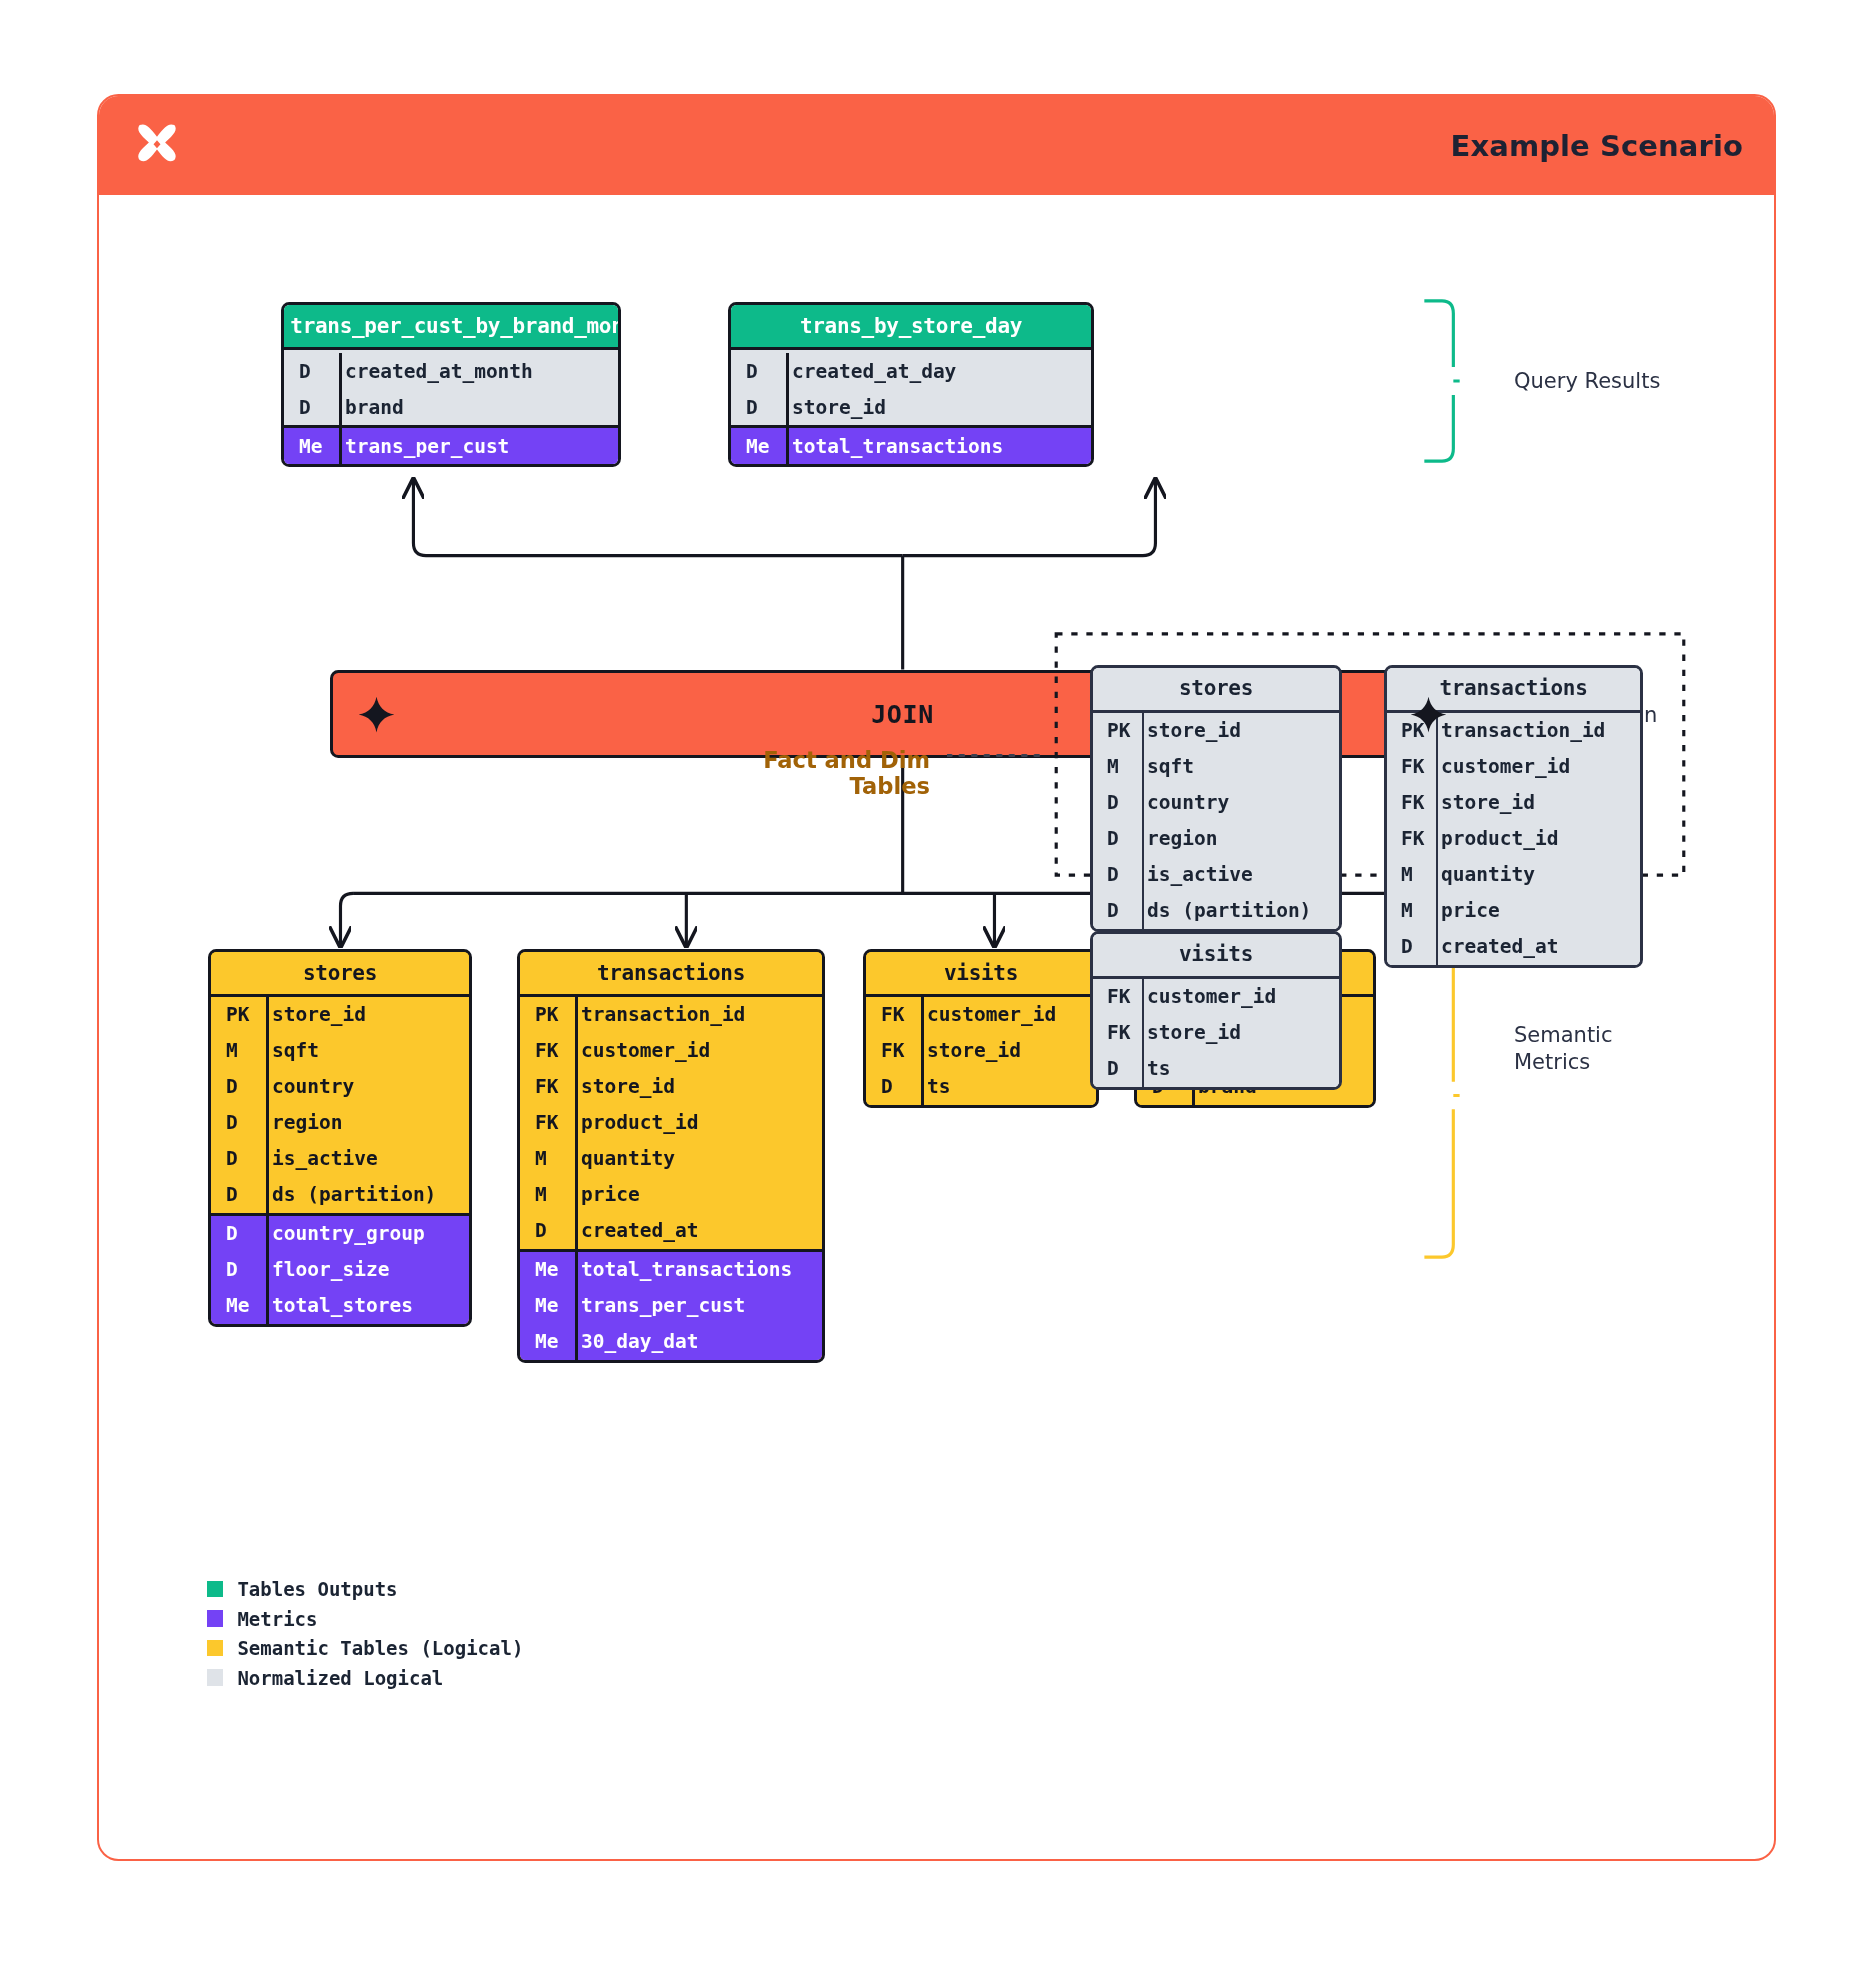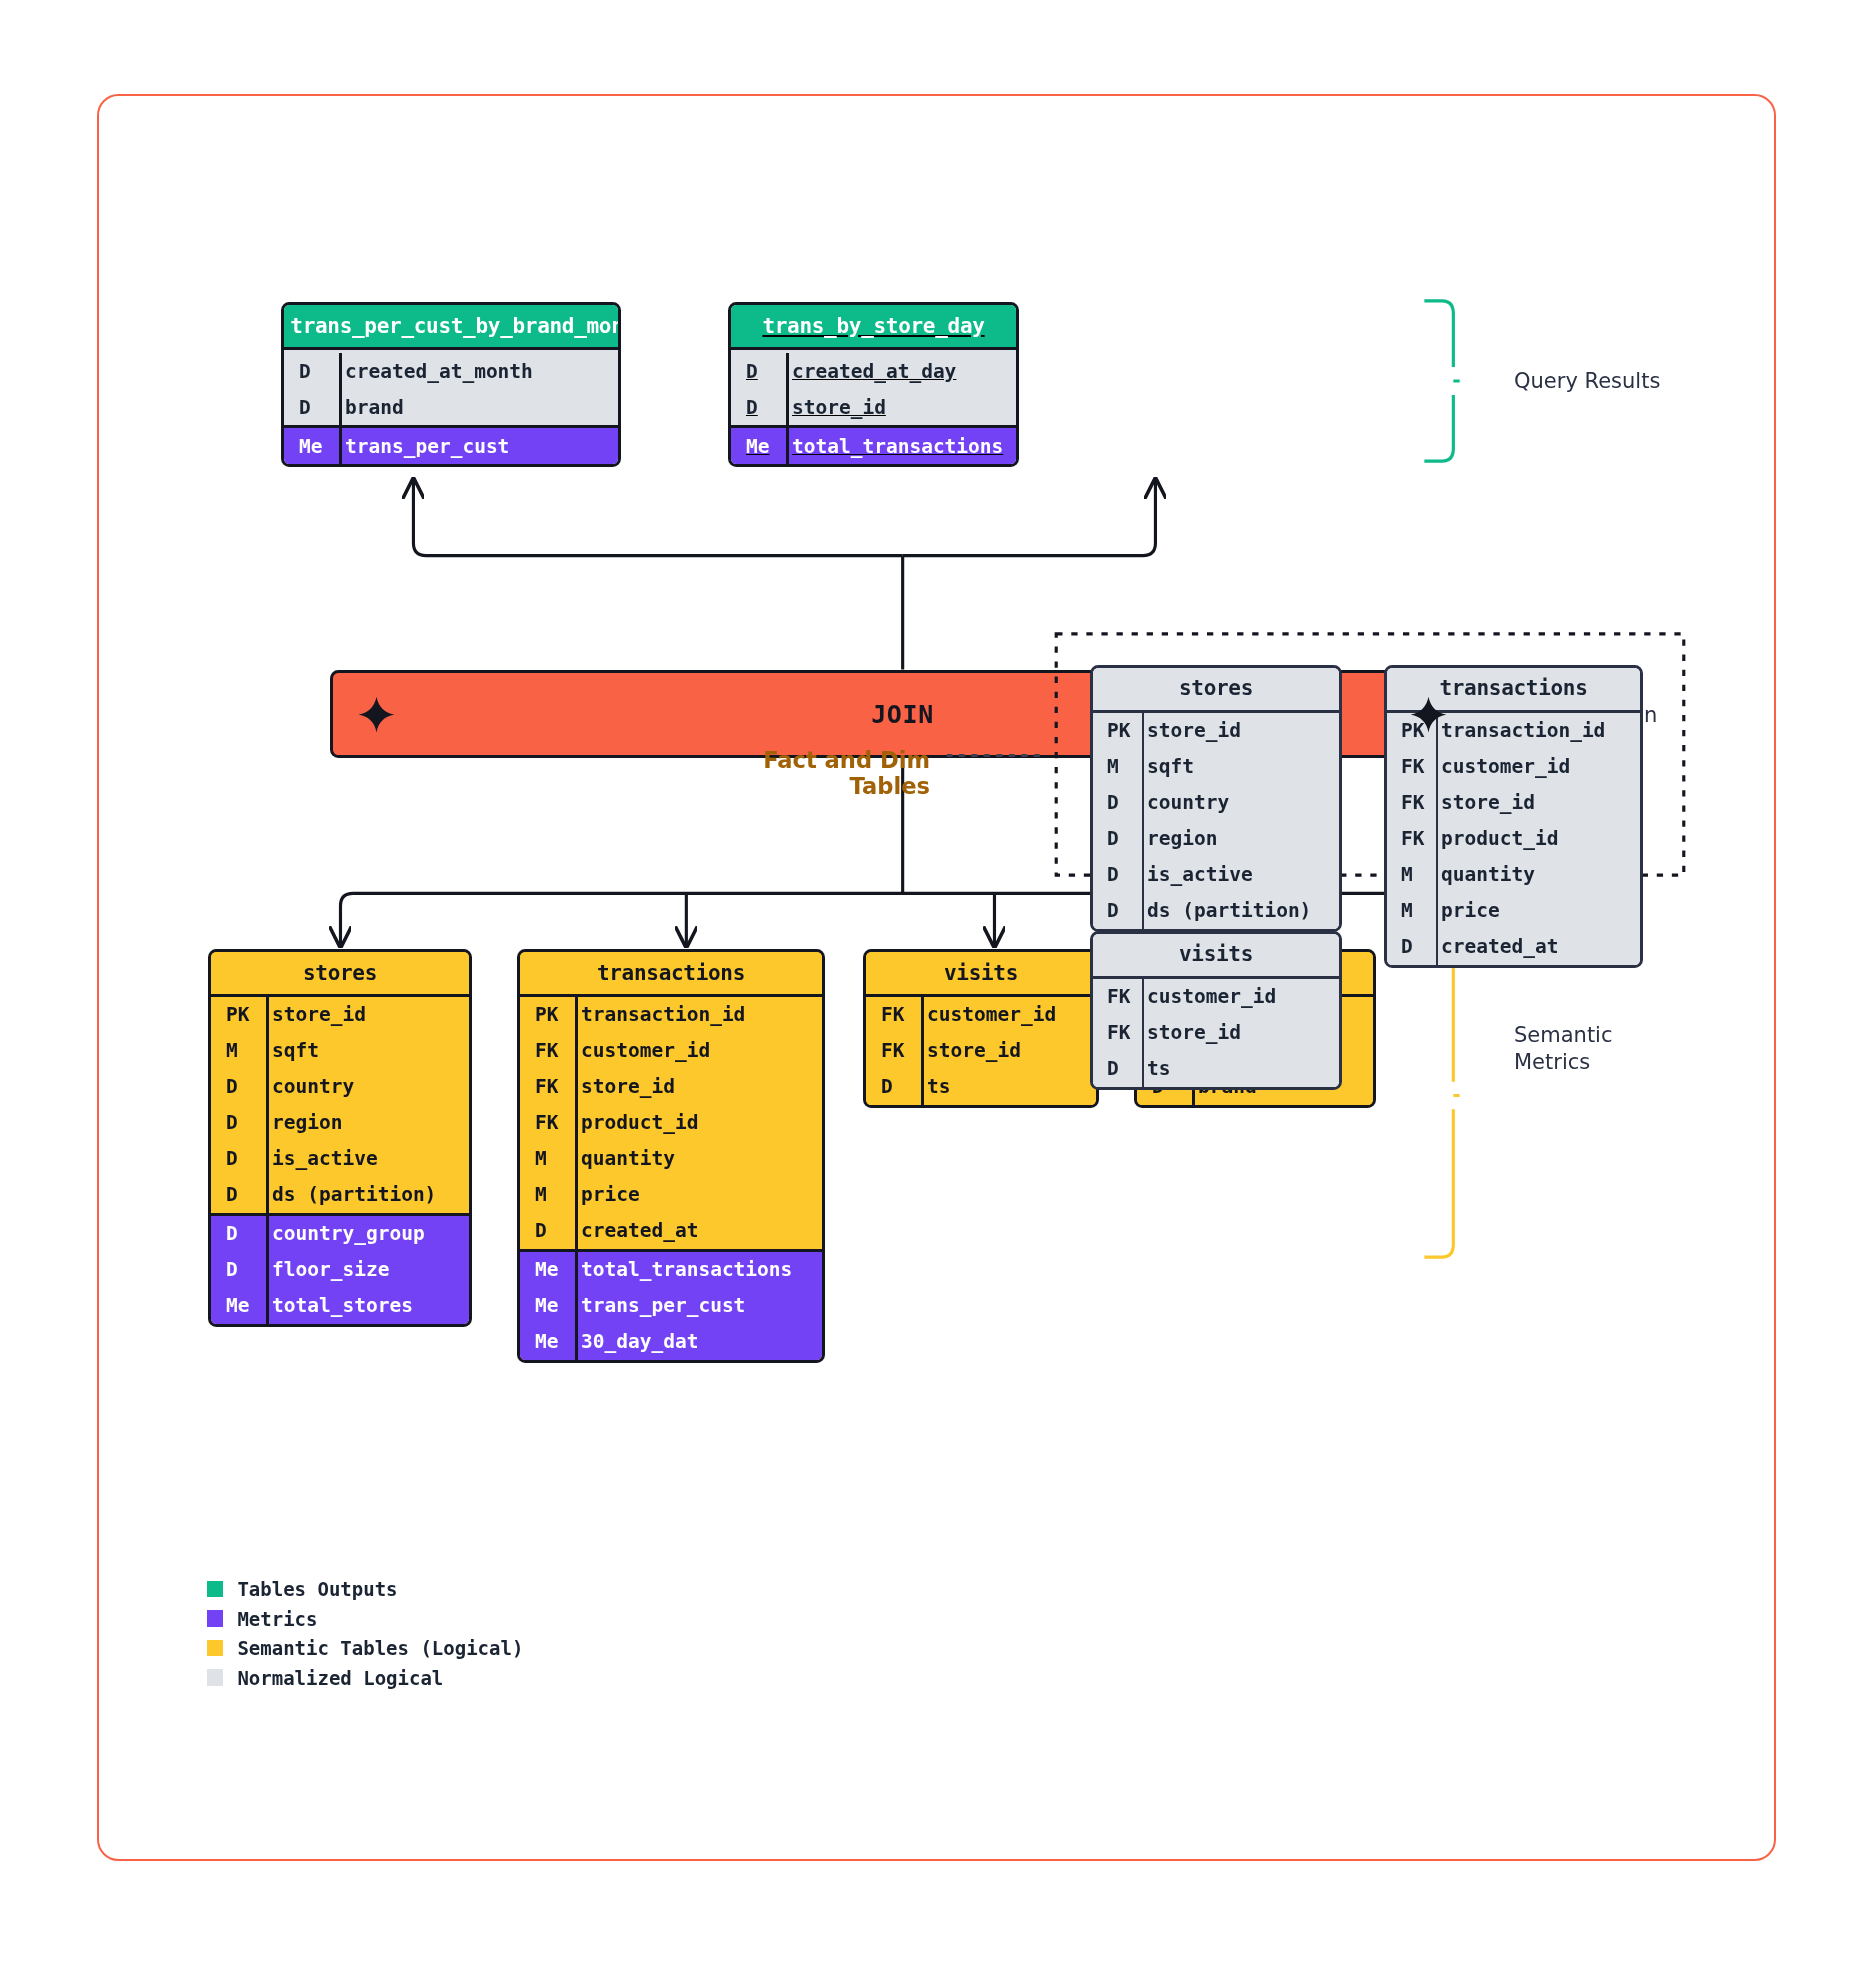--- a/index.html
+++ b/index.html
@@ -82,20 +82,29 @@
   .leg-row{display:flex;align-items:center;margin-bottom:7.5px;}
   .sw{width:16.4px;height:16.4px;margin-right:14px;flex:0 0 16.4px;}
   .leg-t{font-family:"DejaVu Sans Mono",monospace;font-size:19px;
         font-weight:bold;color:#1b2433;}
 </style>
 </head>
 <body>
 
 <div id="card">
 
+  <div id="card-header">
+    <svg id="logo" viewBox="0 0 100 100">
+      <path d="M20 14 C30 10 36 16 50 34 C64 16 70 10 80 14 C86 22 80 30 64 44
+               C80 58 86 66 80 74 C70 80 64 74 50 56 C36 74 30 80 20 74
+               C14 66 20 58 36 44 C20 30 14 22 20 14 Z" fill="#ffffff"></path>
+      <path d="M50 40 L56 47 L50 54 L44 47 Z" fill="#fa6246"></path>
+    </svg>
+    <div id="card-title">Example Scenario</div>
+  </div>
 
   <svg id="wires" viewBox="0 0 2670 2810" width="1679" height="1767">
     <defs>
       <marker id="ah" viewBox="0 0 10 10" refX="9" refY="5" markerWidth="7" markerHeight="7" orient="auto-start-reverse">
         <path d="M0,0 L10,5 L0,10" fill="none" stroke="#14161f" stroke-width="1.6"></path>
       </marker>
     </defs>
     <g fill="none" stroke="#14161f" stroke-width="5">
 
       <path d="M1278 912 L1278 731"></path>
@@ -129,21 +138,21 @@
       </div>
     </div>
     <div class="metric sec">
       <div class="row">
         <span class="k">Me</span>
         <span class="v">trans_per_cust</span>
       </div>
     </div>
   </div>
 
-  <div class="tbl qr" style="left:629px;top:206px;width:291px;text-decoration:underline;">
+  <div class="tbl qr" style="left:629px;top:206px;width:366px;">
     <div class="ttl">trans_by_store_day</div>
     <div class="body sec">
       <div class="row">
         <span class="k">D</span>
         <span class="v">created_at_day</span>
       </div>
       <div class="row">
         <span class="k">D</span>
         <span class="v">store_id</span>
       </div>

